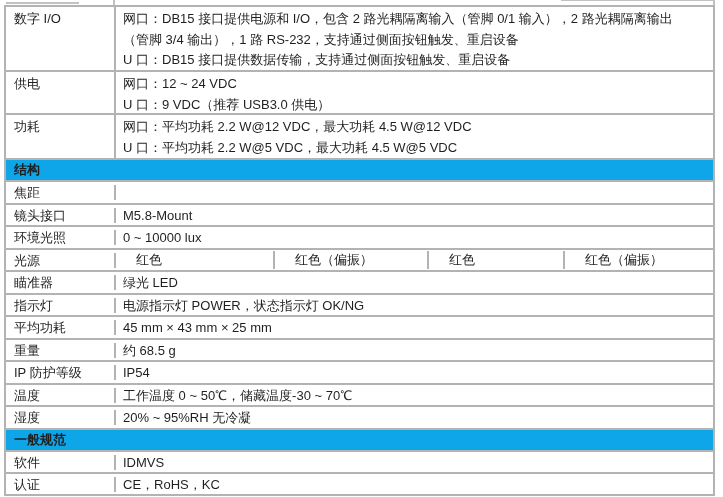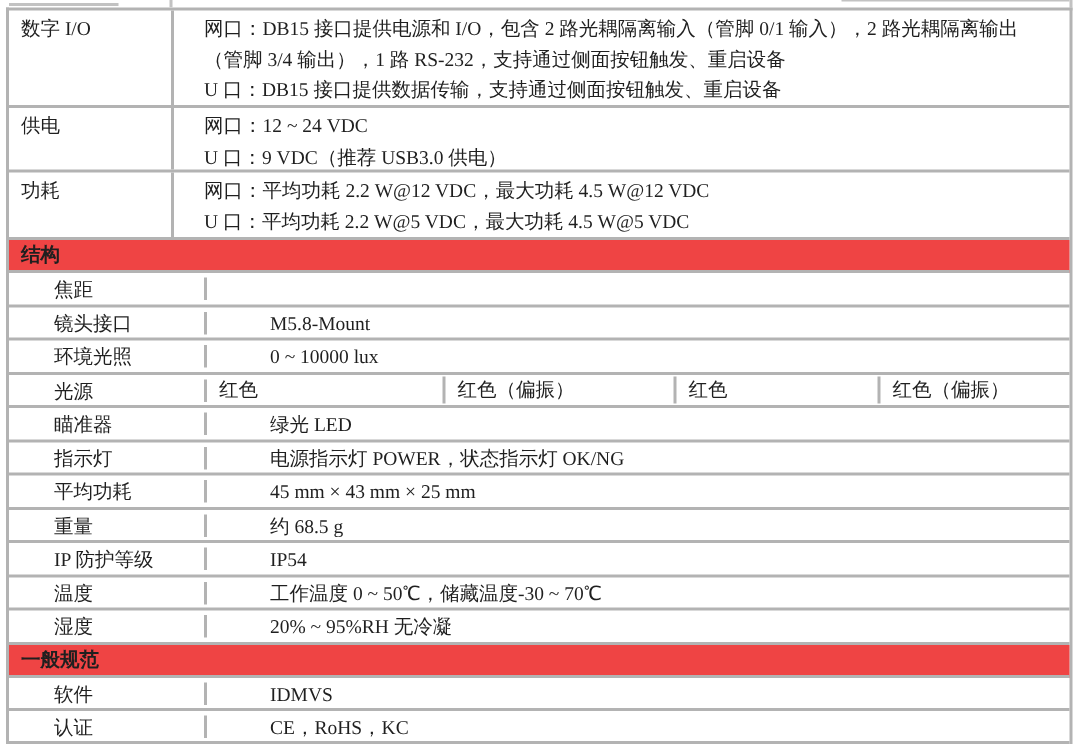--- a/index.html
+++ b/index.html
@@ -1,18 +1,18 @@
 <!DOCTYPE html>
 <html><head>
 <meta charset="utf-8">
 <style>
   html,body { margin:0; padding:0; background:#ffffff; }
   .page {
     position:relative; width:723px; height:497px; background:#ffffff;
-    font-family:Liberation Serif, serif;
+    font-family:Liberation Sans, sans-serif;
     font-size:13px; color:#1f1f1f; overflow:hidden;
   }
   .artifact { position:absolute; background:#c2c2c2; }
   .a-left  { left:6px;  top:2px; width:73px;  height:2px; }
   .a-tick1 { left:113px; top:0;  width:2px;   height:5px; }
   .a-rline { left:561px; top:0;  width:152px; height:1px; }
   .a-tick2 { left:713px; top:0;  width:2px;   height:5px; }
   .spec-table {
     position:absolute; left:4px; top:5px; width:711px;
     border:2px solid #b3b3b3; border-bottom:none;
@@ -20,29 +20,29 @@
   }
   .row {
     display:flex; box-sizing:border-box;
     border-bottom:2px solid #b3b3b3; align-items:stretch;
   }
   .cell { box-sizing:border-box; overflow:hidden; }
   .label-cell {
     width:110px; flex:0 0 110px; border-right:2px solid #b3b3b3;
     padding-left:8px;
   }
-  .value-cell { flex:1 1 auto; padding-left:20px; white-space:pre-line; }
+  .value-cell { flex:1 1 auto; padding-left:7px; white-space:pre-line; }
   .v-top  .cell { padding-top:2px; line-height:20.5px; }
   .v-mid        { align-items:center; }
-  .v-mid .cell  { display:flex; align-items:center; line-height:15px;margin-left:22px; }
-  .section-row { background:#ef4444; font-weight:bold; }
+  .v-mid .cell  { display:flex; align-items:center; line-height:15px; }
+  .section-row { background:#0ea5e9; font-weight:bold; }
   .section-row .cell { width:100%; padding-left:8px; display:flex; align-items:center; }
   .mcell {
     box-sizing:border-box; border-right:2px solid #b3b3b3;
-    padding-left:8px; display:flex; align-items:center; overflow:hidden;
+    padding-left:20px; display:flex; align-items:center; overflow:hidden;
   }
   .mcell.last { border-right:none; }
   .h65{height:65px}.h45{height:45px}.h43{height:43px}.h23{height:23px}.h22{height:22px}
 </style>
 </head>
 <body>
 
 <div class="page">
 
   <div class="artifact a-left"></div>

